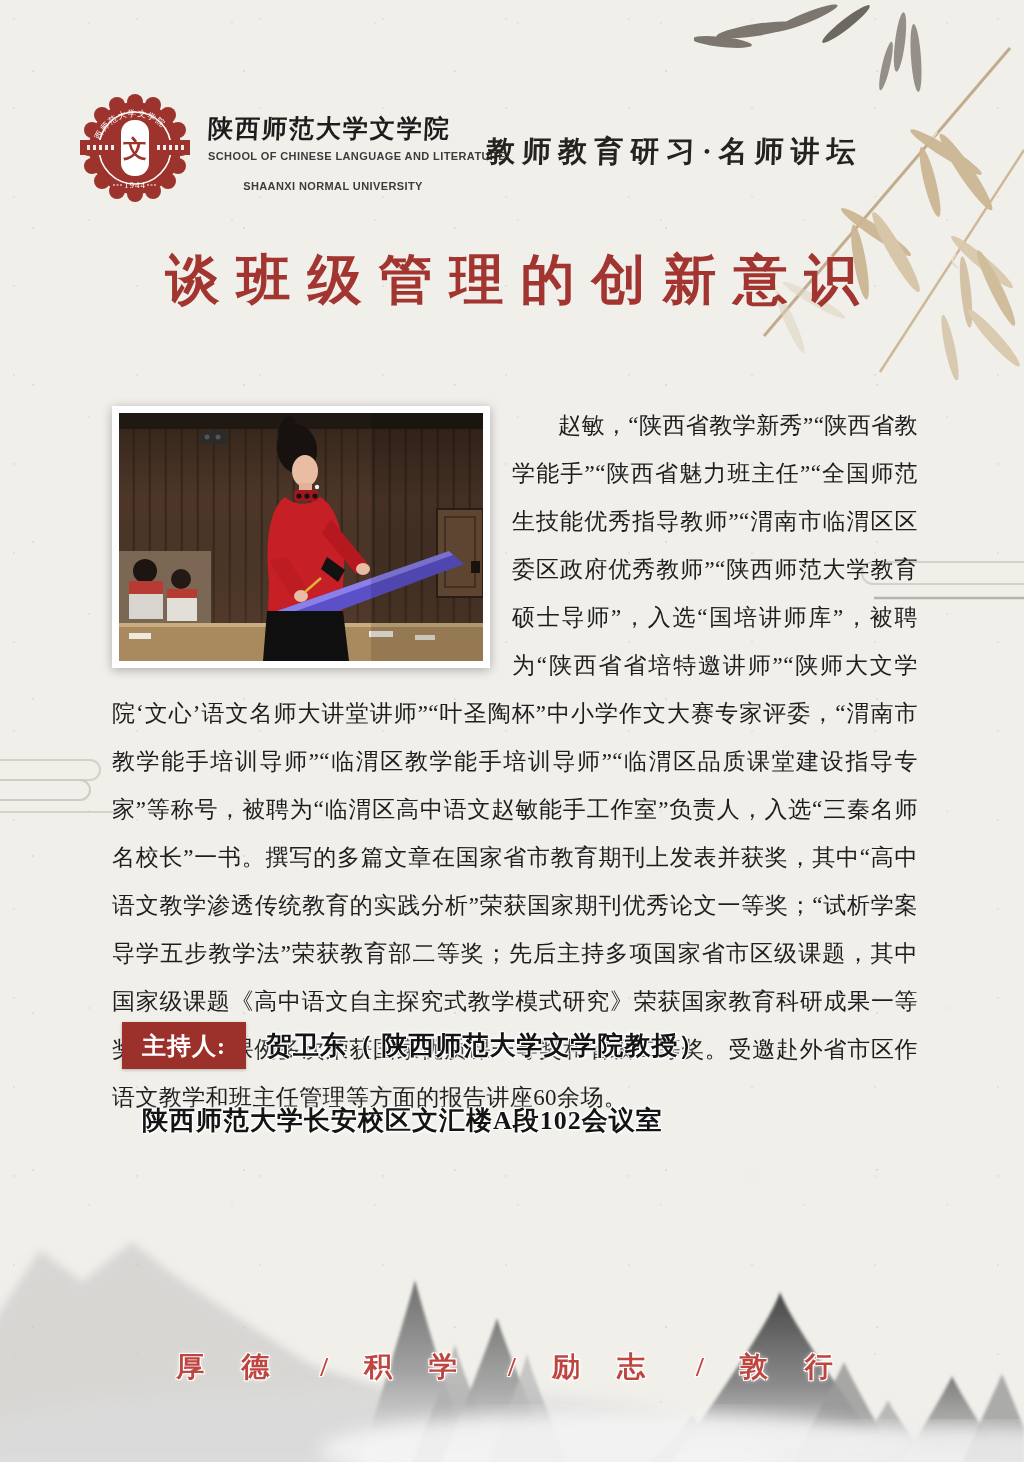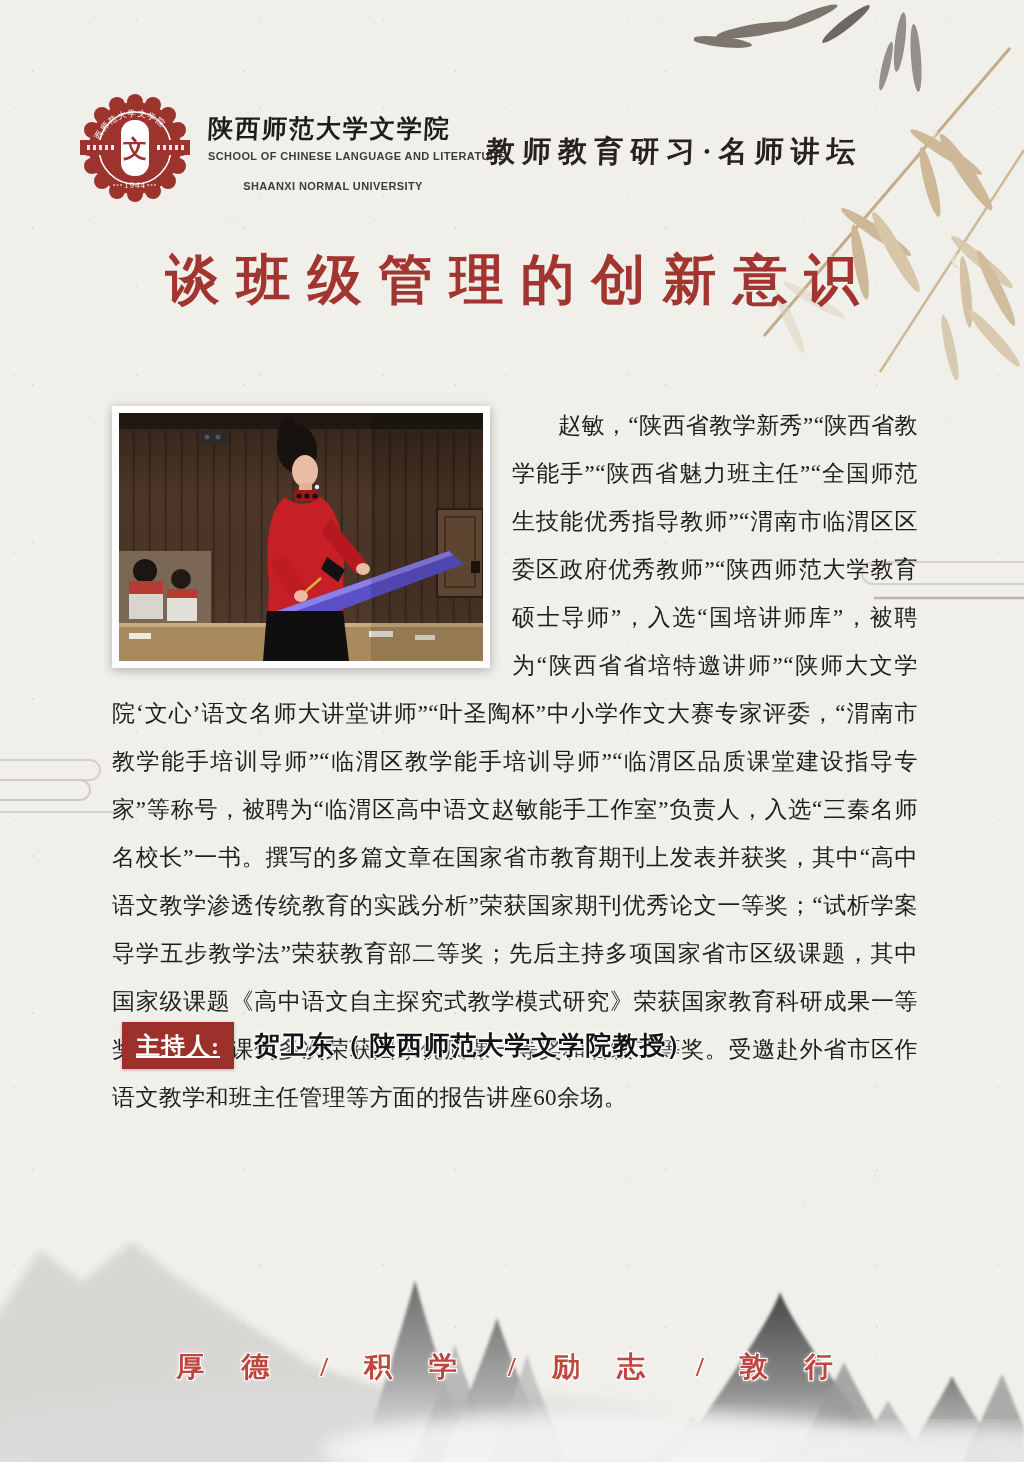--- a/index.html
+++ b/index.html
@@ -27,22 +27,22 @@
     color:#a23530;letter-spacing:17px;padding-left:17px;box-sizing:border-box;z-index:3;}
   
   .bio{left:112px;top:402px;width:806px;z-index:3;font-size:23px;line-height:48px;color:#1e1e1e;
     text-align:justify;letter-spacing:.4px;font-family:Liberation Serif, serif;}
   .bio p{margin:0;text-indent:2em;}
   .photo{float:left;width:364px;height:248px;border:7px solid #fff;box-shadow:0 2px 10px rgba(0,0,0,.28);
     margin:4px 22px 6px 0;background:#4a3528;}
   
   .info{left:122px;top:1022px;z-index:3;}
   .info-row{display:flex;align-items:center;margin-bottom:17px;}
-  .info-label{width:112px;height:47px;background:#9c312c;color:#fff;font-size:24px;font-weight:700;
-    display:flex;align-items:center;justify-content:center;letter-spacing:1px;box-shadow:0 1px 3px rgba(0,0,0,.25);text-decoration:underline;}
+  .info-label{width:124px;height:47px;background:#9c312c;color:#fff;font-size:24px;font-weight:700;
+    display:flex;align-items:center;justify-content:center;letter-spacing:1px;box-shadow:0 1px 3px rgba(0,0,0,.25);}
   .info-value{margin-left:20px;font-size:26px;font-weight:700;color:#141414;letter-spacing:1px;
     text-shadow:-1px -1px 0 #fff,1px -1px 0 #fff,-1px 1px 0 #fff,1px 1px 0 #fff,0 0 6px #fff;}
   
   .motto{left:0;top:1348px;width:1024px;text-align:center;z-index:4;font-size:28px;font-weight:700;
     color:#bf4640;letter-spacing:15px;
     text-shadow:-1px -1px 0 #fff,1px -1px 0 #fff,-1px 1px 0 #fff,1px 1px 0 #fff,0 0 5px #fff;}
   .motto .sep{margin:0 14px;letter-spacing:0;}
   
   .bamboo{right:0;top:0;width:330px;height:380px;z-index:1;}
   .mountains{left:0;bottom:0;width:1024px;height:270px;z-index:2;}
@@ -221,20 +221,21 @@
 </div>
 
 <div class="abs info">
   <div class="info-row">
     <div class="info-label">主持人:</div>
     <div class="info-value">贺卫东（ 陕西师范大学文学院教授）</div>
   </div>
   <div class="info-row">
   </div>
   <div class="info-row">
+    <div class="info-value">陕西师范大学长安校区文汇楼A段102会议室</div>
   </div>
 </div>
 
 <svg class="abs mountains" viewBox="0 0 1024 270" preserveAspectRatio="none">
   <defs>
     <linearGradient id="coneGrad" x1="0" y1="0" x2="0" y2="1">
       <stop offset="0" stop-color="#6f6f6f"></stop>
         <stop offset=".5" stop-color="#a2a2a2"></stop>
         <stop offset="1" stop-color="#f2f2f2"></stop>
     </linearGradient>

